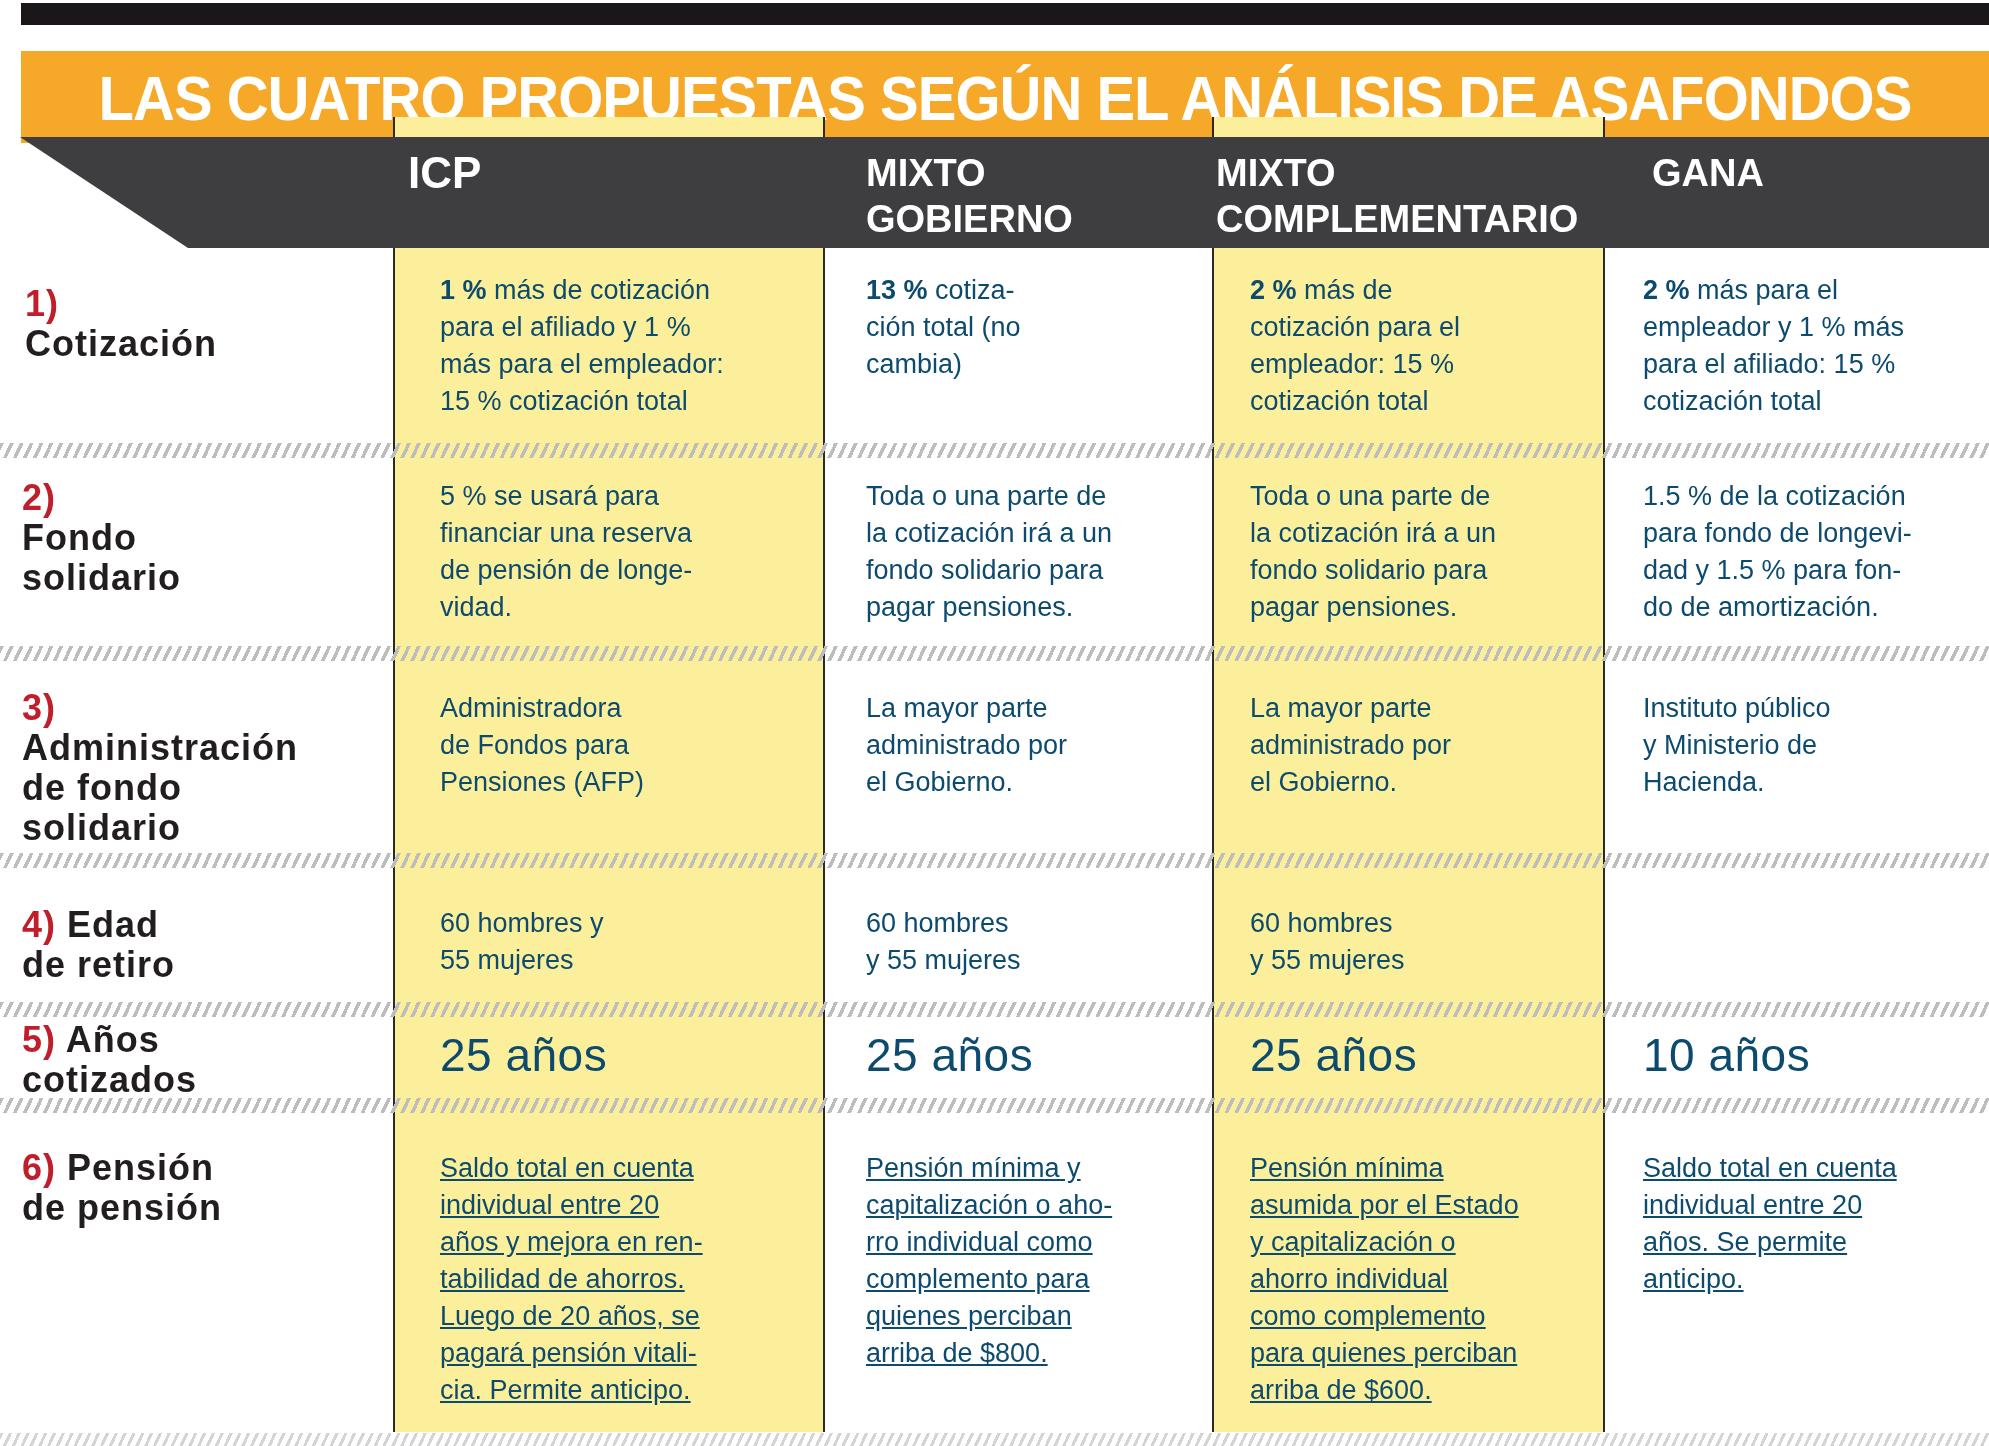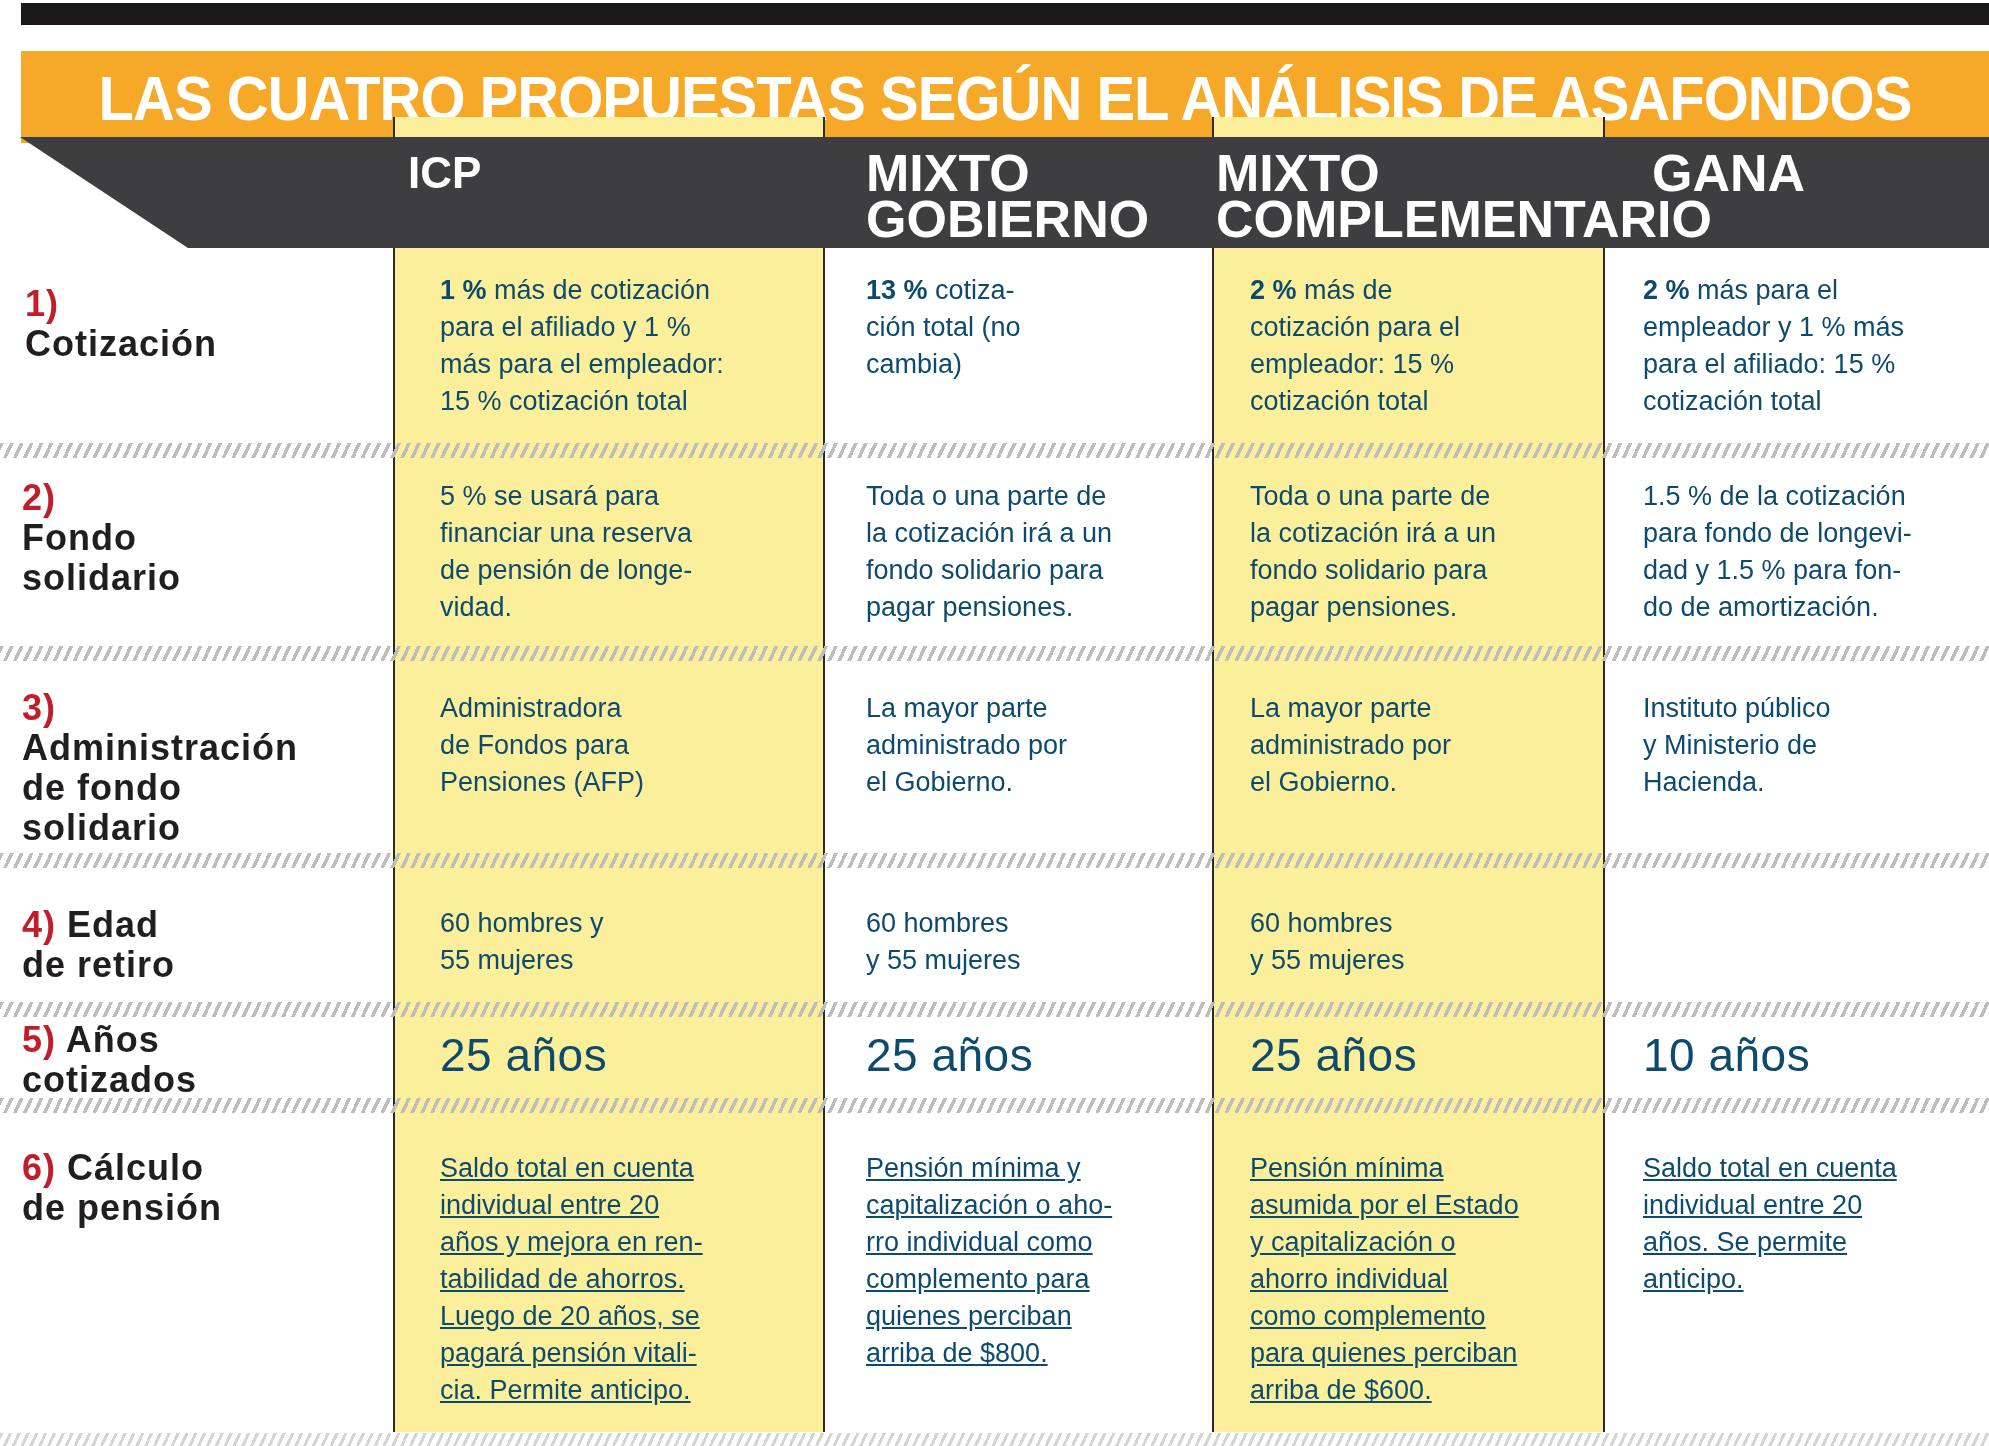--- a/index.html
+++ b/index.html
@@ -24,21 +24,21 @@
   }
   .strip1{left:393px;width:432px;}
   .strip3{left:1212px;width:393px;}
   
   .band{
     position:absolute;left:0;right:0;top:137px;height:111px;background:#3E3D40;z-index:3;
     clip-path:polygon(20px 0, 100% 0, 100% 100%, 188px 100%);
   }
   .hlabel{
     position:absolute;top:150px;z-index:4;color:#ffffff;font-weight:bold;
-    font-size:52px;line-height:46px;white-space:pre-line;letter-spacing:0px;
+    font-size:38px;line-height:46px;white-space:pre-line;letter-spacing:0px;
   }
   .hcol1{left:408px;font-size:44px;}
   .hcol2{left:866px;}
   .hcol3{left:1216px;}
   .hcol4{left:1652px;}
   
   .hatch{
     position:absolute;left:0;right:0;height:15px;z-index:2;
     background:repeating-linear-gradient(115deg,#BDBDBD 0 3.5px,rgba(0,0,0,0) 3.5px 9px);
   }
@@ -165,21 +165,21 @@
   <div class="cell c3 r4"><span>60 hombres
 y 55 mujeres</span></div>
 
   <div class="rowlabel rl5"><span class="num">5)</span><span> Años
 cotizados</span></div>
   <div class="cell big c1 r5"><span>25 años</span></div>
   <div class="cell big c2 r5"><span>25 años</span></div>
   <div class="cell big c3 r5"><span>25 años</span></div>
   <div class="cell big c4 r5"><span>10 años</span></div>
 
-  <div class="rowlabel rl6"><span class="num">6)</span><span> Cálculo
+  <div class="rowlabel rl6"><span class="num">6)</span><span> Pensión
 de pensión</span></div>
   <div class="cell c1 r6"><span>Saldo total en cuenta
 individual entre 20
 años y mejora en ren-
 tabilidad de ahorros.
 Luego de 20 años, se
 pagará pensión vitali-
 cia. Permite anticipo.</span></div>
   <div class="cell c2 r6"><span>Pensión mínima y
 capitalización o aho-

